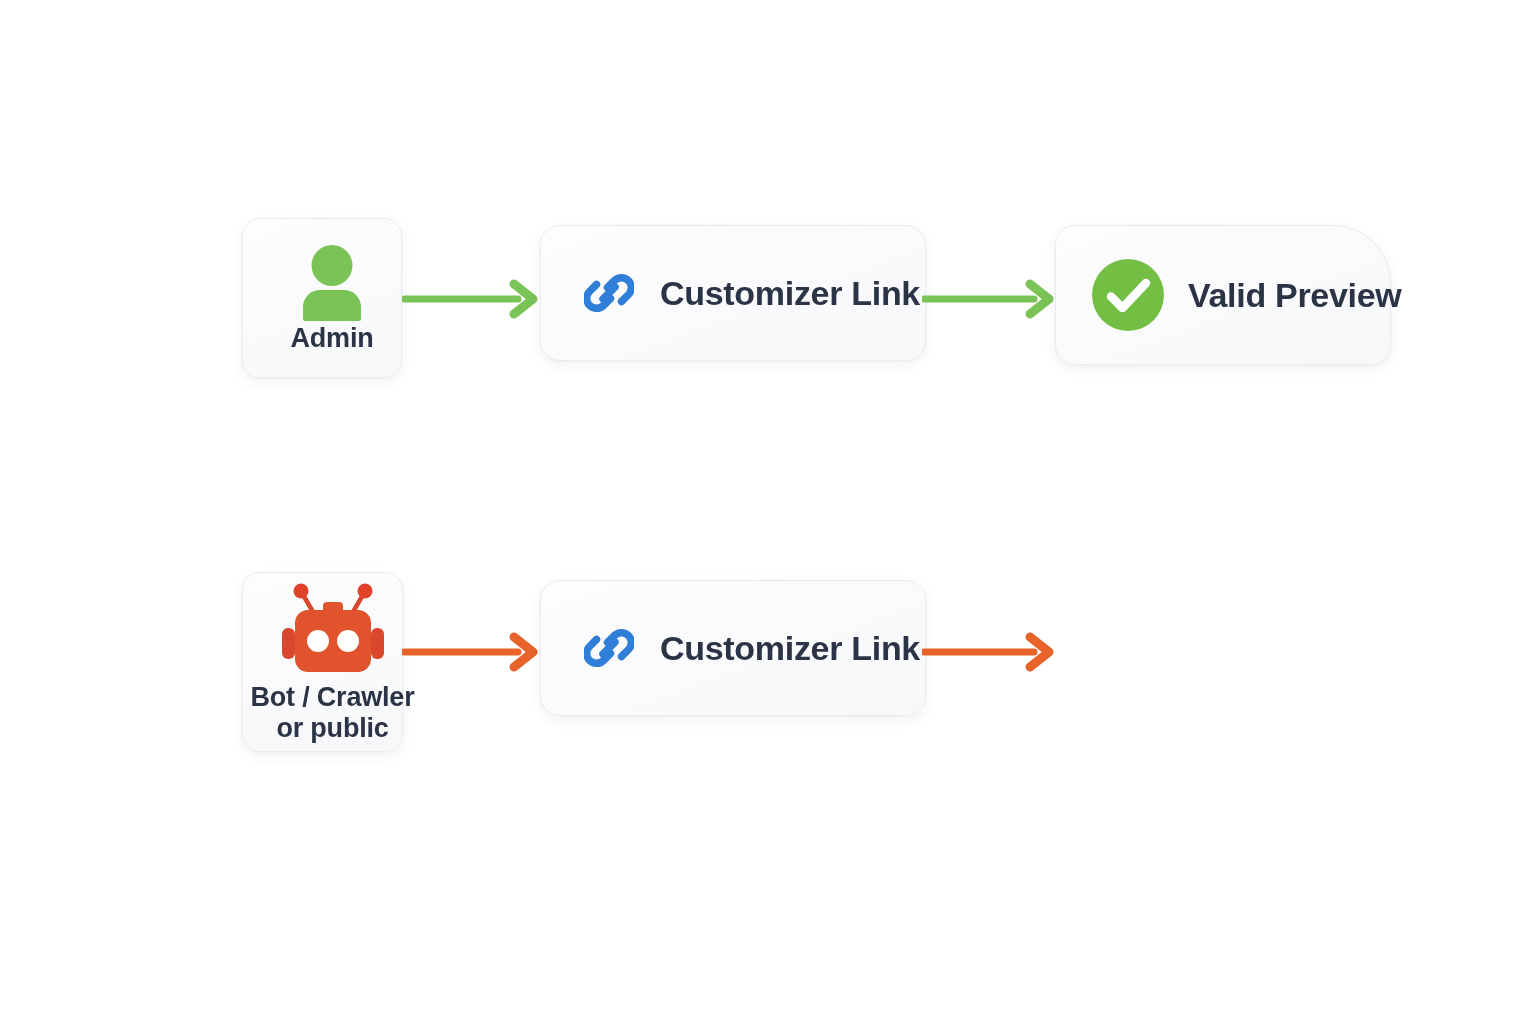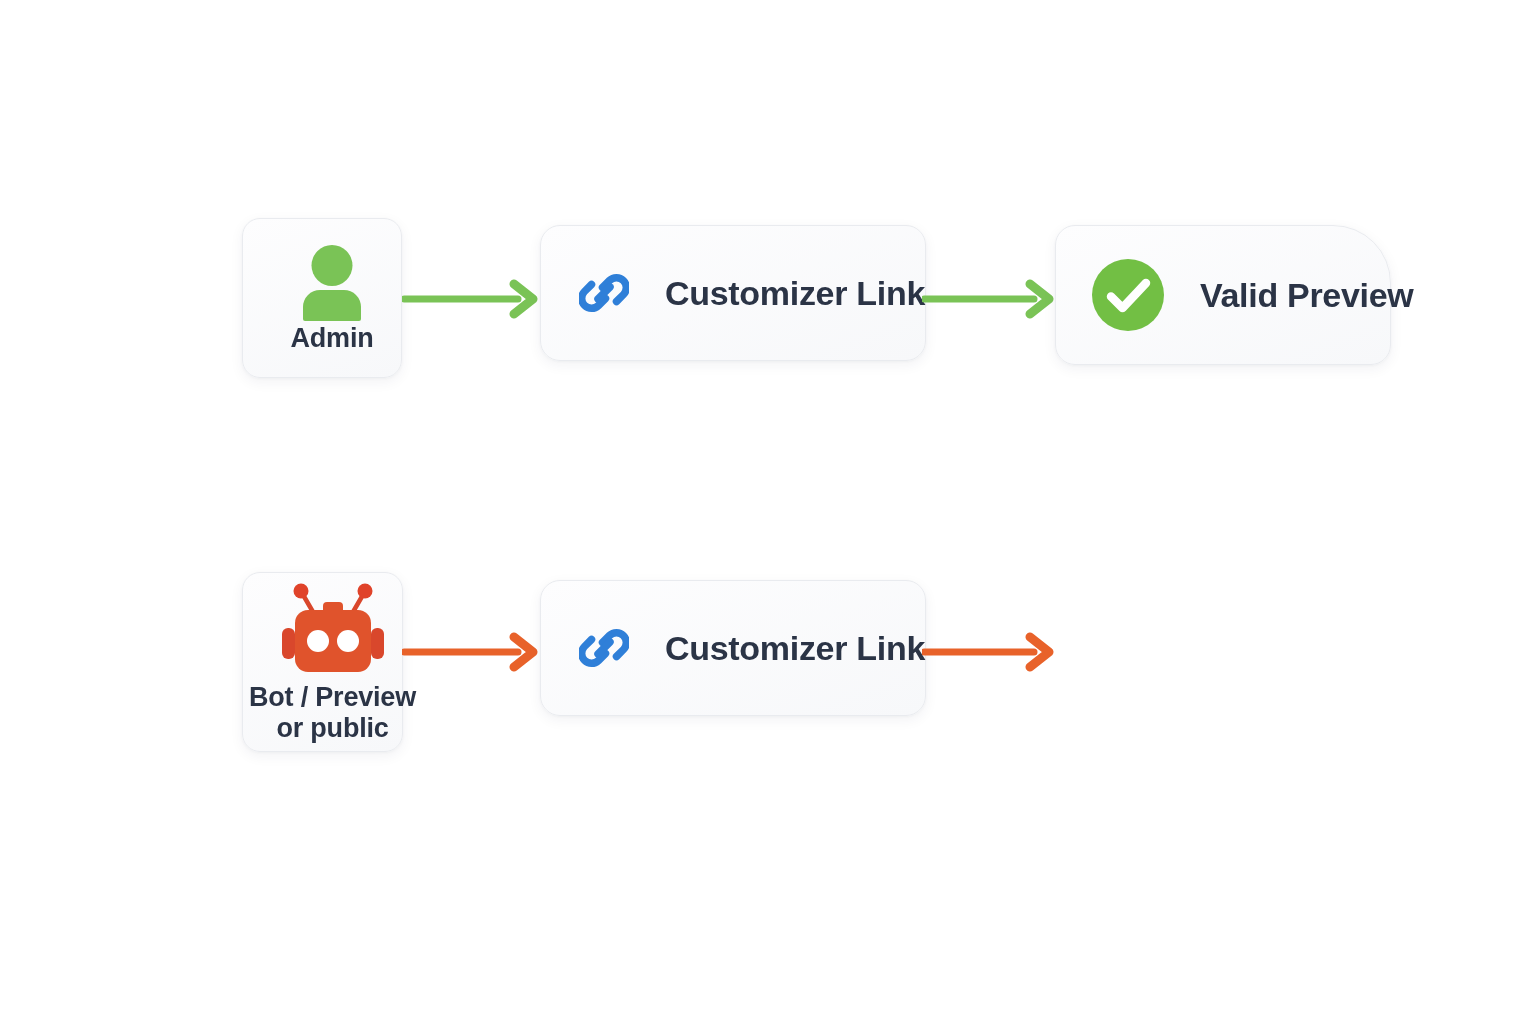--- a/index.html
+++ b/index.html
@@ -40,28 +40,28 @@
     gap: 2px;
     padding-left: 20px;
   }
 
   
   .card--link {
     border-radius: 20px;
     flex-direction: row;
     gap: 26px;
     padding-left: 38px;
-    justify-content: space-between;
+    justify-content: center;
   }
 
   
   .card--outcome {
     border-radius: 20px 58px 20px 20px;
     flex-direction: row;
-    gap: 36px;
+    gap: 24px;
     padding-left: 36px;
     justify-content: flex-start;
   }
 
   
   #node-admin      { left: 242px; top: 218px;  width: 160px; height: 160px; }
   #node-link-top   { left: 540px; top: 225px;  width: 386px; height: 136px; }
   #node-valid      { left: 1055px; top: 225px; width: 336px; height: 140px; }
 
   #node-bot        { left: 242px; top: 572px;  width: 161px; height: 180px; }
@@ -170,21 +170,21 @@
 
         <rect x="46" y="20" width="20" height="12" rx="4" fill="#e0532c"></rect>
 
         <rect x="18" y="28" width="76" height="62" rx="13" fill="#e0532c"></rect>
 
         <circle cx="41" cy="59" r="11" fill="#ffffff"></circle>
         <circle cx="71" cy="59" r="11" fill="#ffffff"></circle>
       </svg>
     </span>
     <span class="actor-label">
-      <span>Bot / Preview</span><br>
+      <span>Bot / Crawler</span><br>
       <span>or public</span>
     </span>
   </div>
 
   <div class="arrow" id="arrow-bot-link">
     <svg width="140" height="42" viewBox="0 0 140 42" xmlns="http://www.w3.org/2000/svg">
       <line x1="2" y1="21" x2="116" y2="21" stroke="#e8622a" stroke-width="7" stroke-linecap="round"></line>
       <polyline points="112,6 131,21 112,36" fill="none" stroke="#e8622a" stroke-width="9" stroke-linecap="round" stroke-linejoin="round"></polyline>
     </svg>
   </div>

